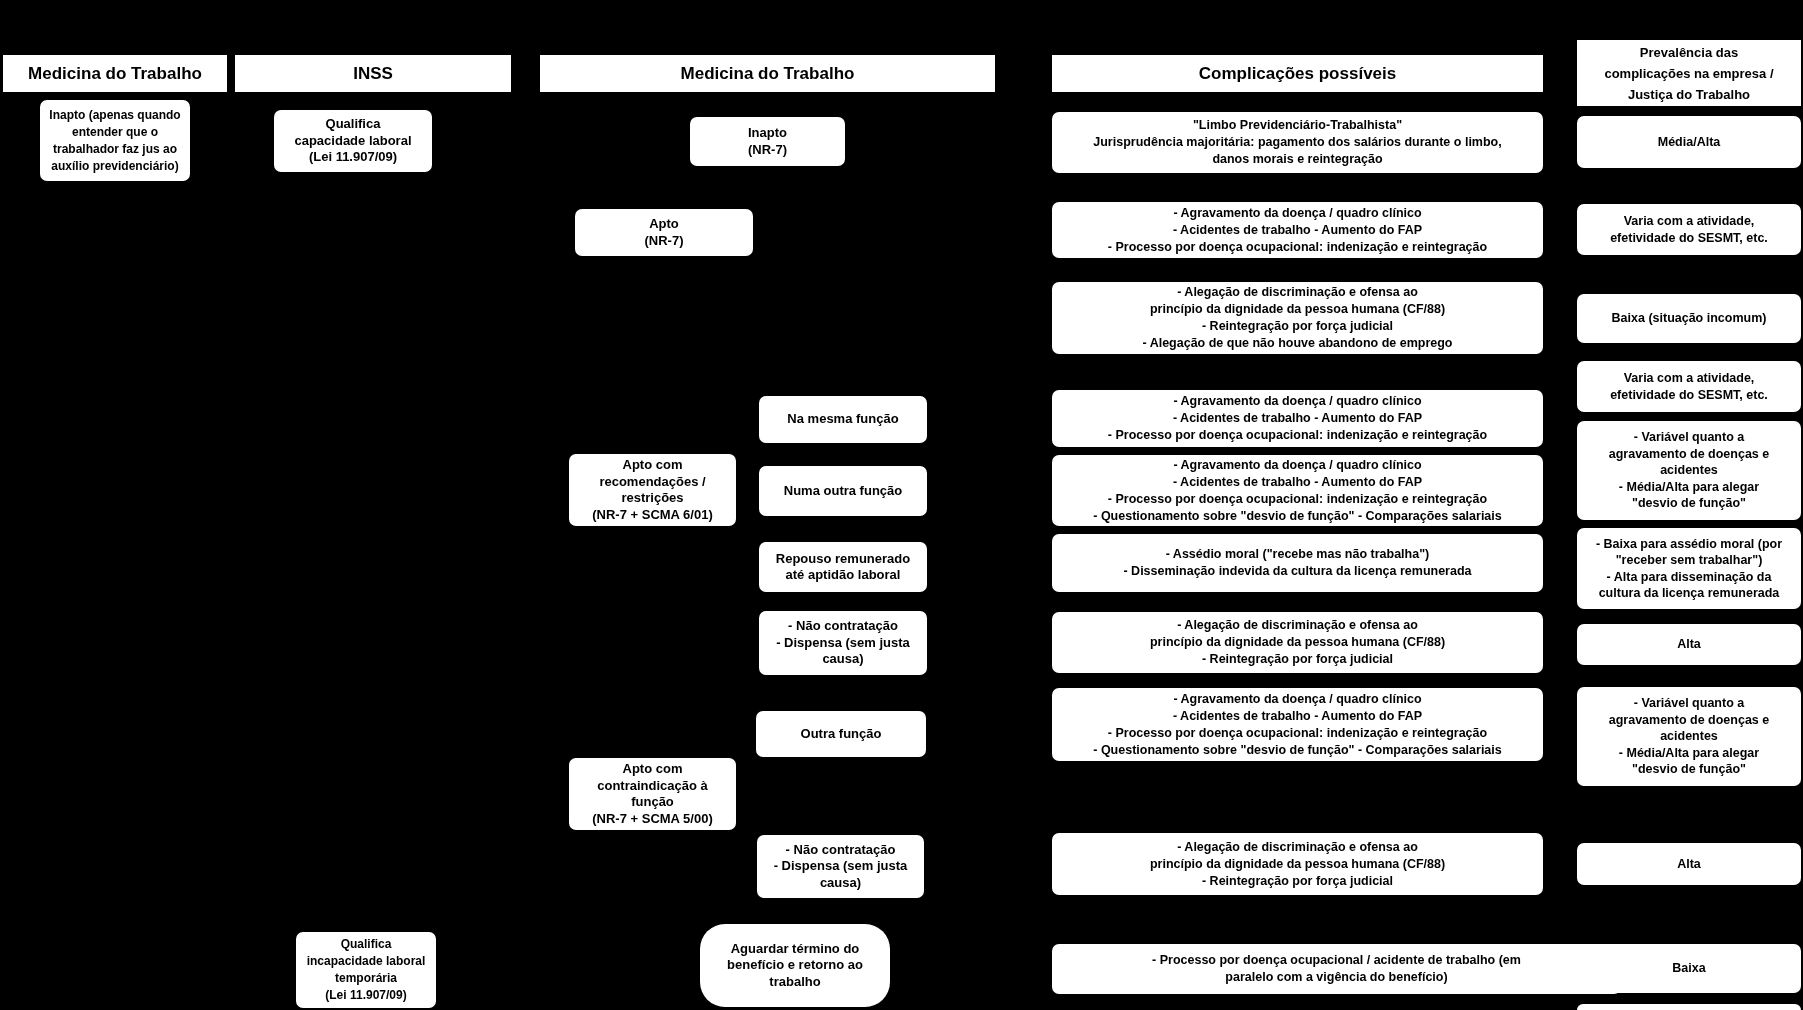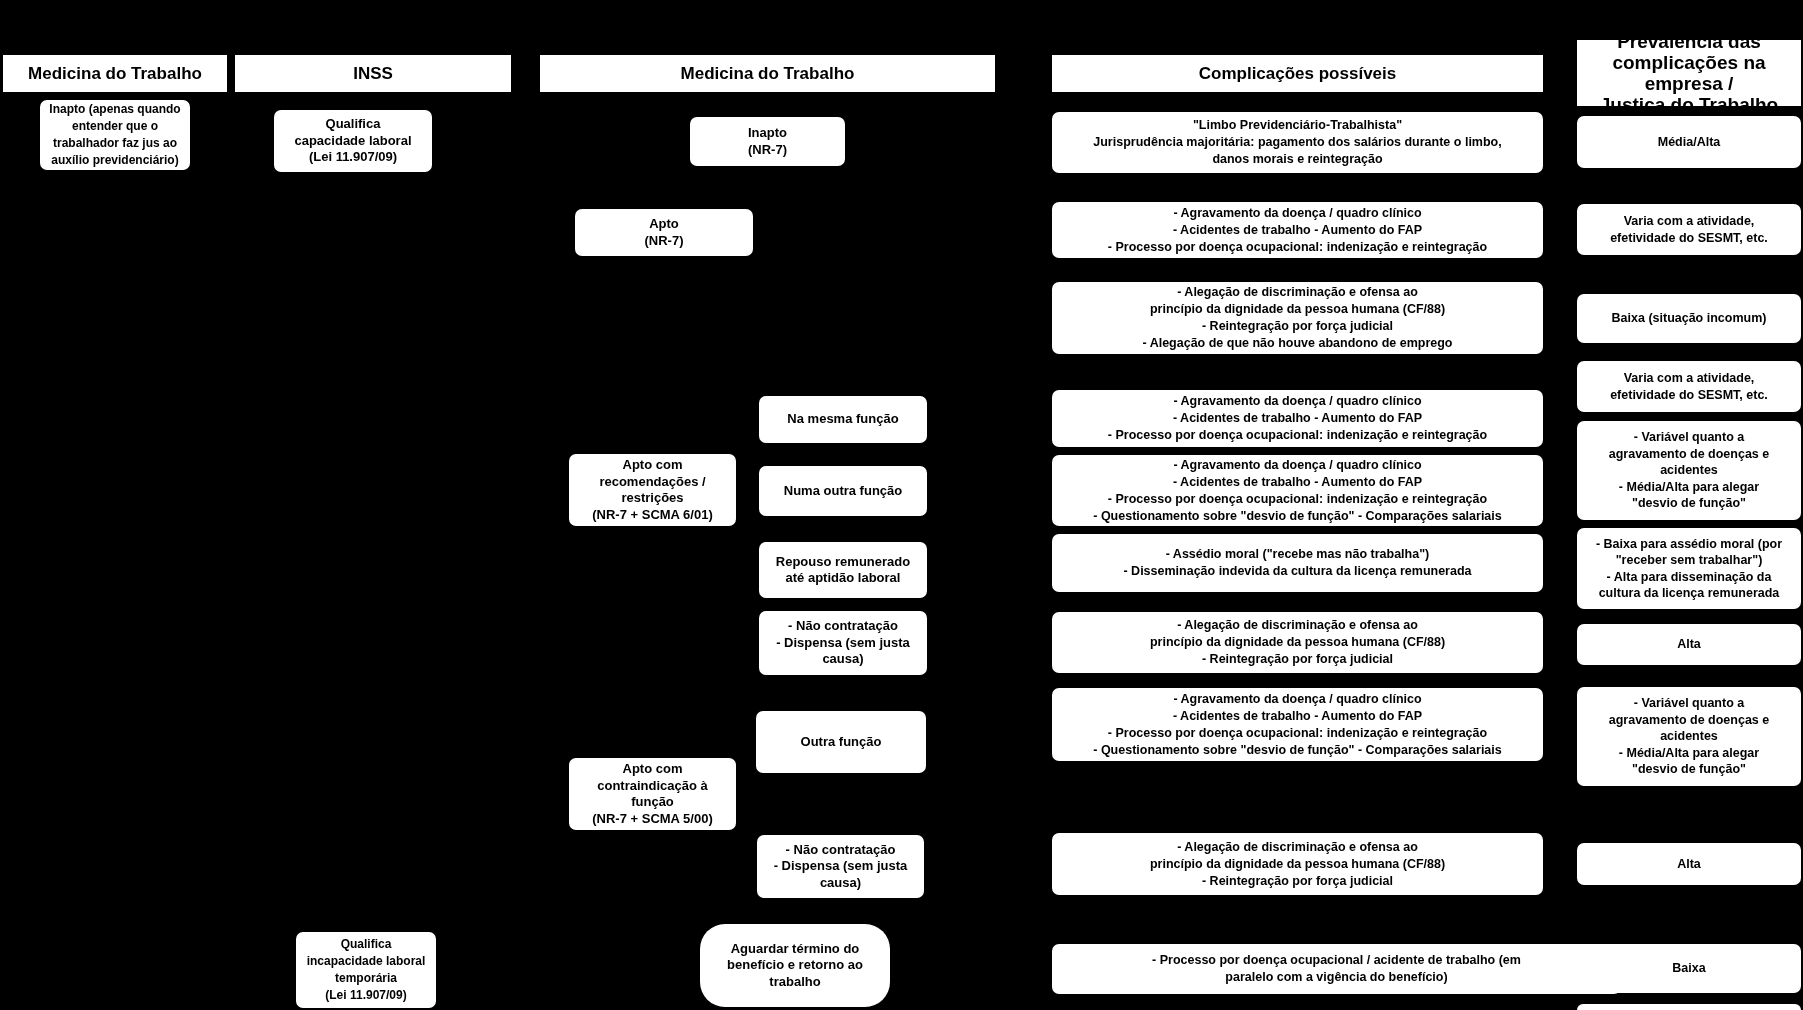--- a/index.html
+++ b/index.html
@@ -18,21 +18,21 @@
     color: #000000;
     font-weight: bold;
     font-size: 17px;
     display: flex;
     align-items: center;
     justify-content: center;
     text-align: center;
     white-space: pre-line;
     box-sizing: border-box;
   }
-  .hdr.small { font-size: 19px; line-height: 21px; }
+  .hdr.small { font-size: 13px; line-height: 21px; }
   .box {
     position: absolute;
     background: #ffffff;
     color: #000000;
     font-weight: bold;
     font-size: 13px;
     line-height: 16.5px;
     border-radius: 7px;
     display: flex;
     align-items: center;
@@ -57,21 +57,21 @@
 <div id="canvas" style="background: rgb(0, 0, 0);">
 
   <div class="hdr" style="left:3px; top:55px; width:224px; height:37px;">Medicina do Trabalho</div>
   <div class="hdr" style="left:235px; top:55px; width:276px; height:37px;">INSS</div>
   <div class="hdr" style="left:540px; top:55px; width:455px; height:37px;">Medicina do Trabalho</div>
   <div class="hdr" style="left:1052px; top:55px; width:491px; height:37px;">Complicações possíveis</div>
   <div class="hdr small" style="left:1577px; top:40px; width:224px; height:66px;">Prevalência das
 complicações na empresa /
 Justiça do Trabalho</div>
 
-  <div class="box tiny" style="left:40px; top:100px; width:150px; height:70px;">Inapto (apenas quando
+  <div class="box tiny" style="left:40px; top:100px; width:150px; height:81px;">Inapto (apenas quando
 entender que o
 trabalhador faz jus ao
 auxílio previdenciário)</div>
   <div class="box" style="left:274px; top:110px; width:158px; height:62px;">Qualifica
 capacidade laboral
 (Lei 11.907/09)</div>
   <div class="box" style="left:690px; top:117px; width:155px; height:49px;">Inapto
 (NR-7)</div>
   <div class="box wide" style="left:1052px; top:112px; width:491px; height:61px;">"Limbo Previdenciário-Trabalhista"
 Jurisprudência majoritária: pagamento dos salários durante o limbo,
@@ -107,38 +107,38 @@
   <div class="box wide" style="left:1052px; top:455px; width:491px; height:71px;">- Agravamento da doença / quadro clínico
 - Acidentes de trabalho - Aumento do FAP
 - Processo por doença ocupacional: indenização e reintegração
 - Questionamento sobre "desvio de função" - Comparações salariais</div>
   <div class="box prev" style="left:1577px; top:421px; width:224px; height:99px;">- Variável quanto a
 agravamento de doenças e
 acidentes
 - Média/Alta para alegar
 "desvio de função"</div>
 
-  <div class="box" style="left:759px; top:542px; width:168px; height:56px;">Repouso remunerado
+  <div class="box" style="left:759px; top:542px; width:168px; height:50px;">Repouso remunerado
 até aptidão laboral</div>
   <div class="box wide" style="left:1052px; top:534px; width:491px; height:58px;">- Assédio moral ("recebe mas não trabalha")
 - Disseminação indevida da cultura da licença remunerada</div>
   <div class="box prev" style="left:1577px; top:528px; width:224px; height:81px;">- Baixa para assédio moral (por
 "receber sem trabalhar")
 - Alta para disseminação da
 cultura da licença remunerada</div>
 
   <div class="box" style="left:759px; top:611px; width:168px; height:64px;">- Não contratação
 - Dispensa (sem justa
 causa)</div>
   <div class="box wide" style="left:1052px; top:612px; width:491px; height:61px;">- Alegação de discriminação e ofensa ao
 princípio da dignidade da pessoa humana (CF/88)
 - Reintegração por força judicial</div>
   <div class="box prev" style="left:1577px; top:624px; width:224px; height:41px;">Alta</div>
 
-  <div class="box" style="left:756px; top:711px; width:170px; height:62px;">Outra função</div>
+  <div class="box" style="left:756px; top:711px; width:170px; height:46px;">Outra função</div>
   <div class="box" style="left:569px; top:758px; width:167px; height:72px;">Apto com
 contraindicação à
 função
 (NR-7 + SCMA 5/00)</div>
   <div class="box wide" style="left:1052px; top:688px; width:491px; height:73px;">- Agravamento da doença / quadro clínico
 - Acidentes de trabalho - Aumento do FAP
 - Processo por doença ocupacional: indenização e reintegração
 - Questionamento sobre "desvio de função" - Comparações salariais</div>
   <div class="box prev" style="left:1577px; top:687px; width:224px; height:99px;">- Variável quanto a
 agravamento de doenças e

